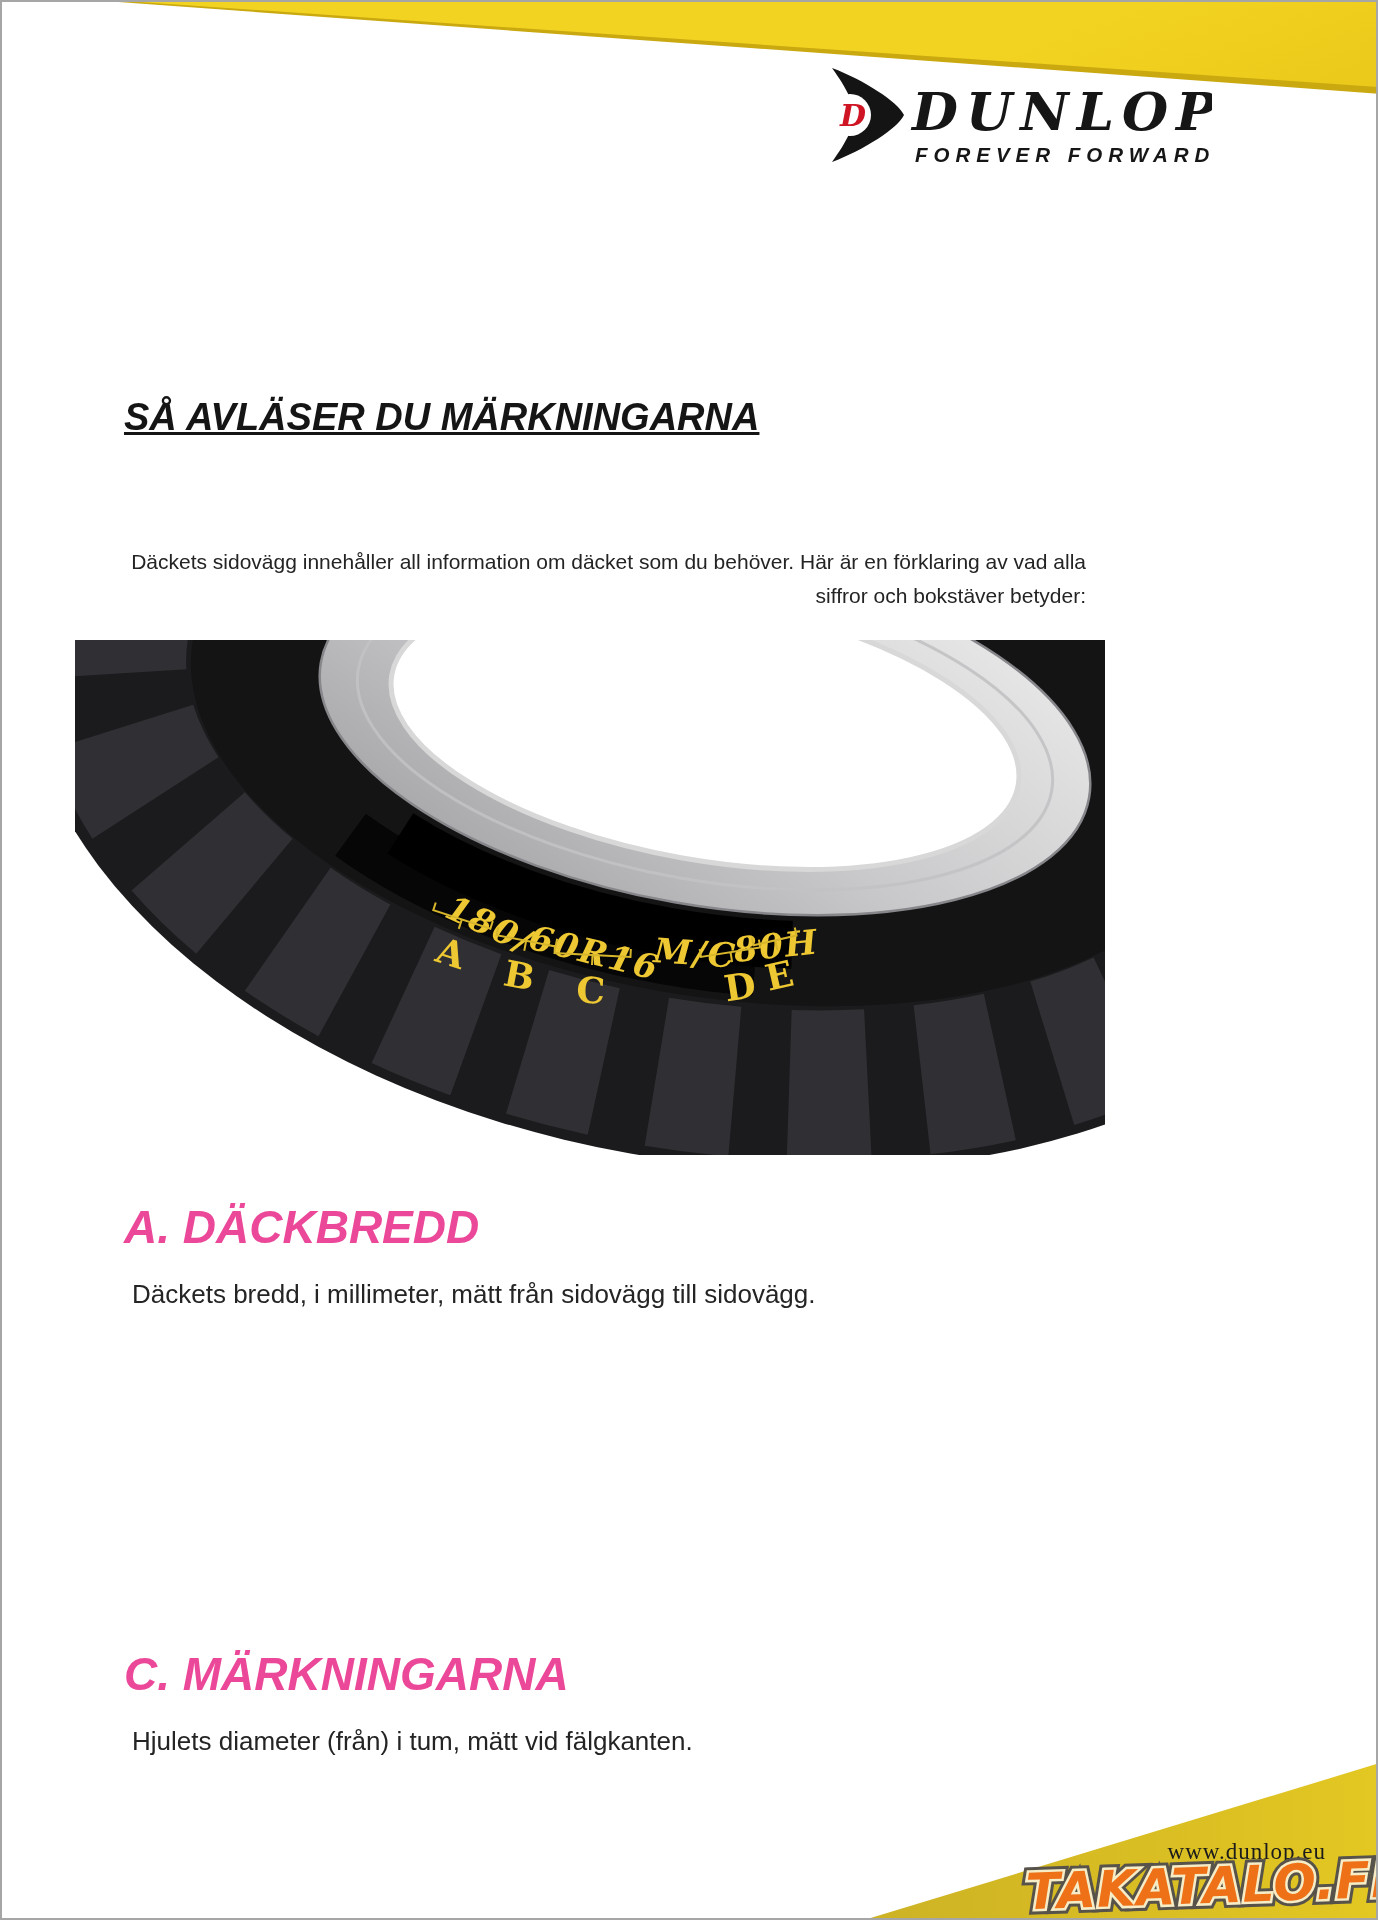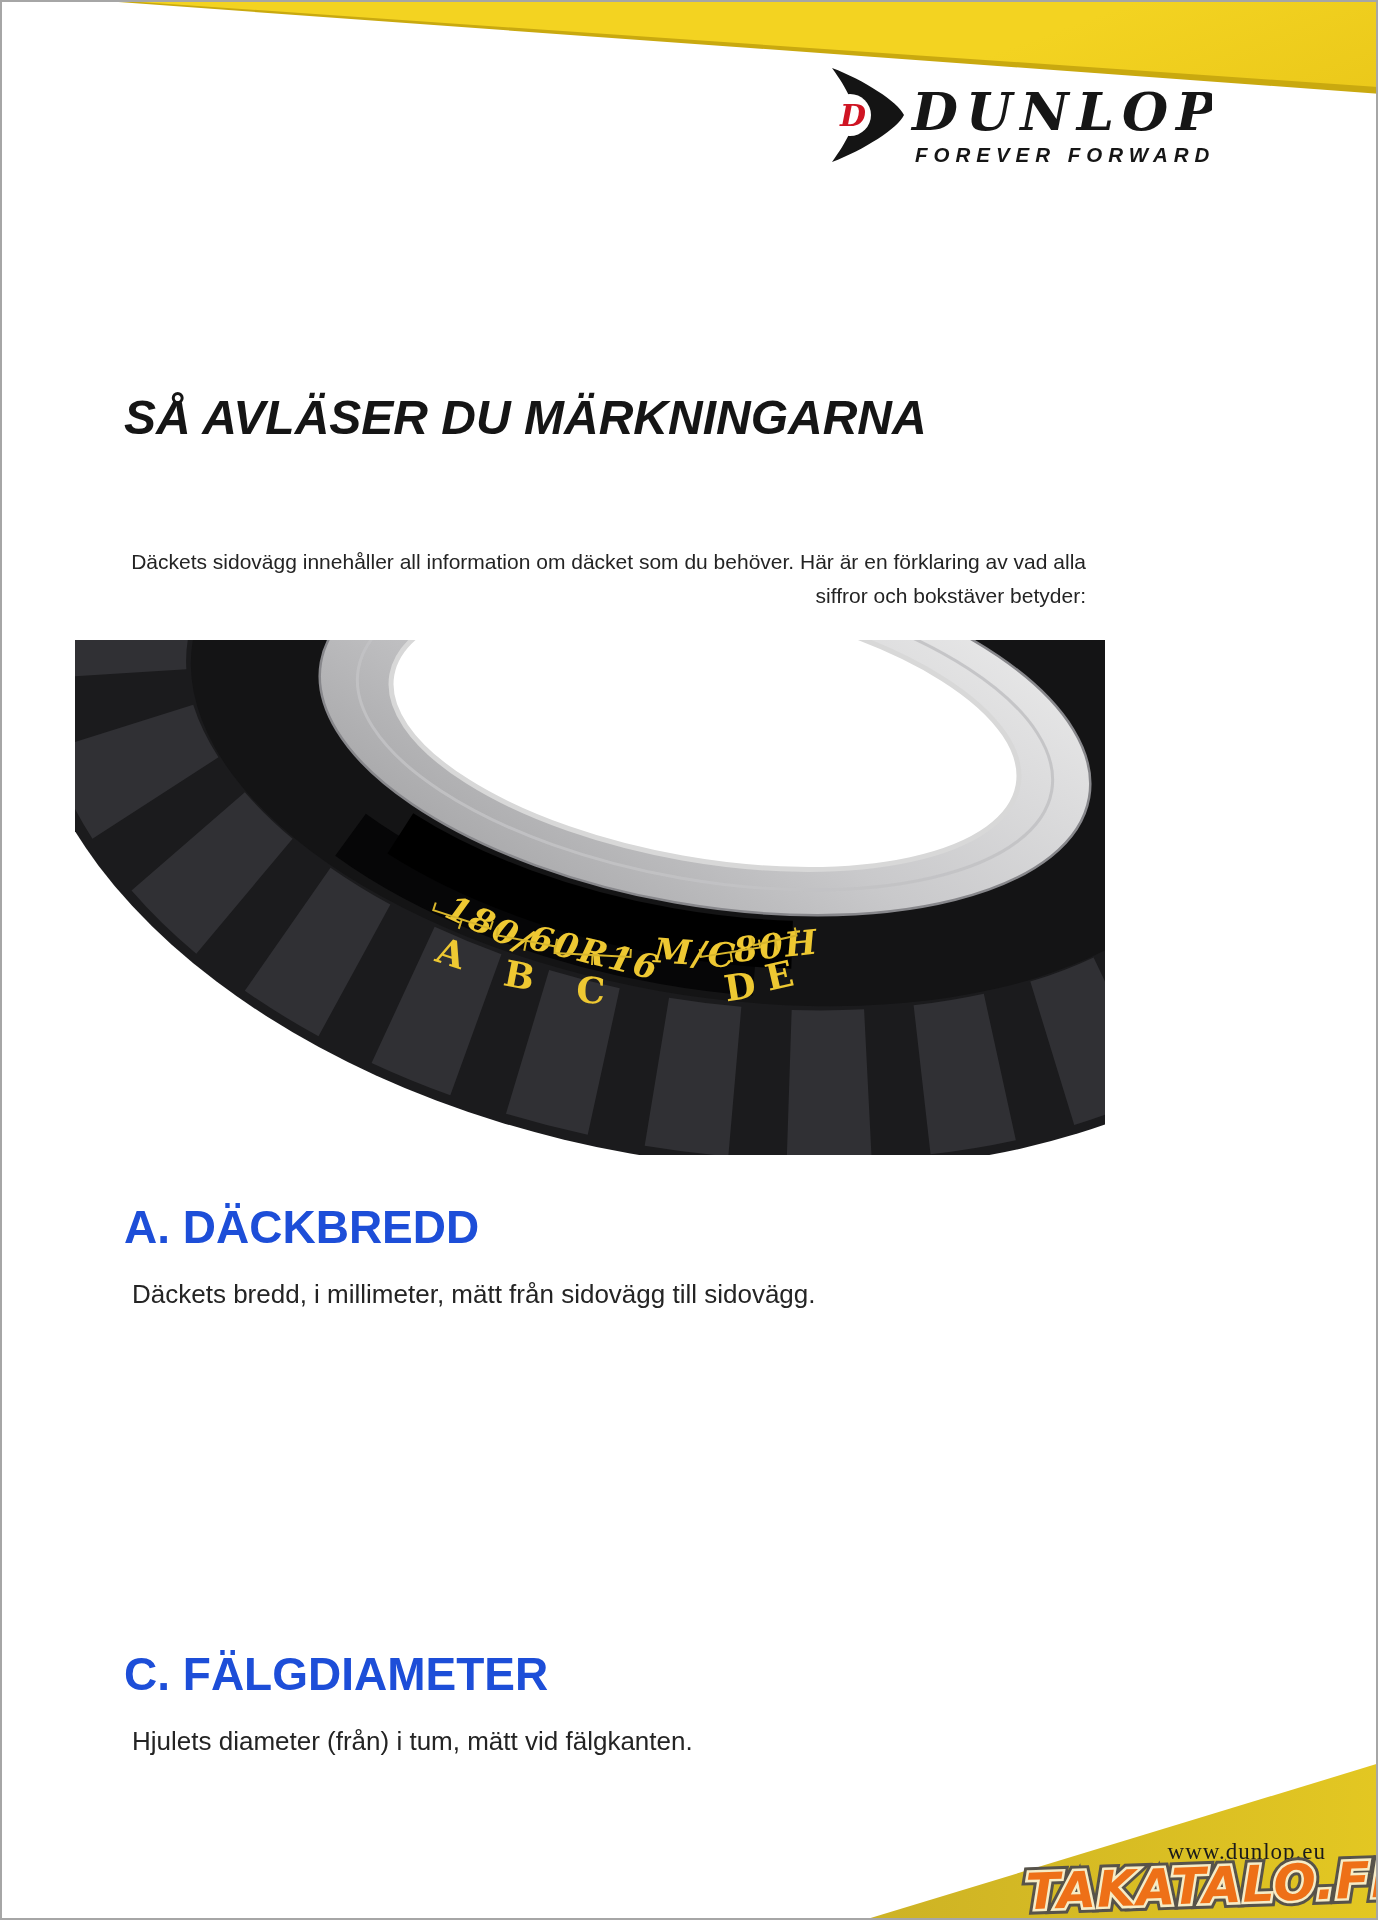--- a/index.html
+++ b/index.html
@@ -33,34 +33,34 @@
     position:absolute;left:0;bottom:0;width:1378px;height:230px;
     background:linear-gradient(90deg,#9d8a2e 0%, #c2a826 45%, #e3c722 100%);
     clip-path:polygon(62.7% 100%, 100% 32%, 100% 100%);
     z-index:3;
   }
   
   .logo{position:absolute;left:812px;top:66px;width:400px;height:110px;z-index:5;}
   
   .title{
     position:absolute;left:124px;top:385px;width:1000px;
-    font-size:48px;line-height:65px;font-weight:bold;font-style:italic;
-    letter-spacing:0px;color:#151515;z-index:4;
+    font-size:38px;line-height:65px;font-weight:bold;font-style:italic;
+    letter-spacing:0px;color:#151515;z-index:4;text-decoration:underline;
   }
   .intro{
     position:absolute;left:126px;top:545px;width:960px;
     font-size:21px;line-height:34px;color:#242424;z-index:4;text-align:right;
   }
   .section{position:absolute;left:124px;width:1000px;z-index:4;}
   .section.sa{top:1203px;}
   .section.sb{top:1393px;}
   .section.sc{top:1650px;}
   .section h2{
     margin:0 0 24px 0;font-size:46px;line-height:48px;
-    font-weight:bold;color:#1d4ed8;
+    font-weight:bold;font-style:italic;color:#ec4899;
   }
   .section p{margin:8px;font-size:26px;line-height:38px;color:#242424;width:985px;}
   
   .tire{position:absolute;left:75px;top:640px;width:1030px;height:515px;z-index:4;}
   
   .footer-url{
     position:absolute;right:52px;top:1839px;
     font-family:"Liberation Serif", serif;
     font-size:23px;color:#1b1b1b;z-index:6;letter-spacing:1px;
   }
@@ -161,21 +161,21 @@
         </g>
       </g>
     </svg>
   </div>
 
   <div class="section sa">
     <h2>A. DÄCKBREDD</h2>
     <p>Däckets bredd, i millimeter, mätt från sidovägg till sidovägg.</p>
   </div>
   <div class="section sc">
-    <h2>C. FÄLGDIAMETER</h2>
+    <h2>C. MÄRKNINGARNA</h2>
     <p>Hjulets diameter (från) i tum, mätt vid fälgkanten.</p>
   </div>
 
   <div class="footer-url">www.dunlop.eu</div>
   <div class="partner">
     <span class="l1">TAKATALO.FI</span>
     <span class="l2">TAKATALO.FI</span>
     <span class="l3">TAKATALO.FI</span>
   </div>
 

